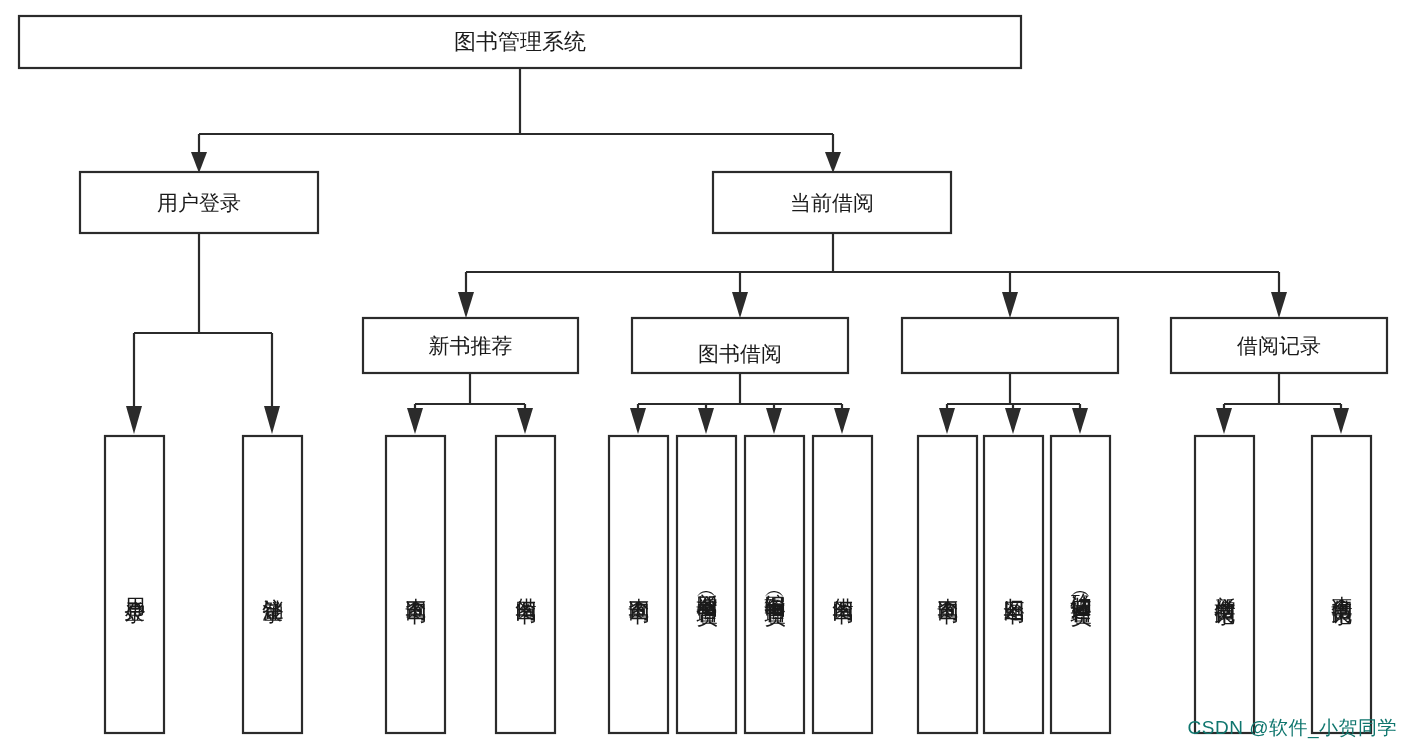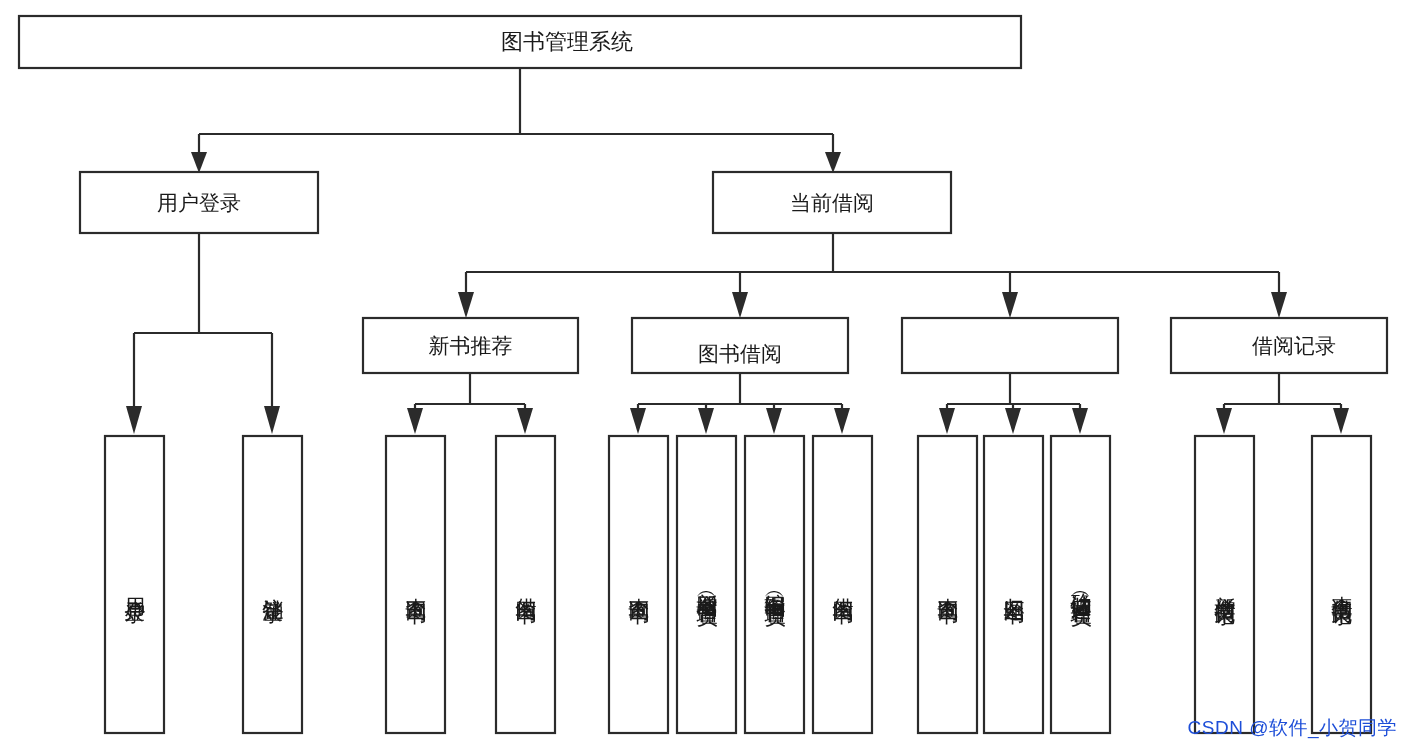--- a/index.html
+++ b/index.html
@@ -75,21 +75,21 @@
   }
   .title-text {
     font-size: 22px;
   }
   #watermark {
     position: absolute;
     right: 8px;
     bottom: 6px;
     font-family: "Liberation Sans", "DejaVu Sans", sans-serif;
     font-size: 19px;
-    color: #1d4ed8;
+    color: #0f766e;
     letter-spacing: 0.5px;
     white-space: nowrap;
   }
 </style>
 </head>
 <body>
 
 <div id="diagram-root">
 
   <svg id="flow-svg" viewBox="0 0 1405 747">
@@ -155,42 +155,42 @@
 
       <rect class="node-rect" x="918" y="436" width="59" height="297"></rect>
       <rect class="node-rect" x="984" y="436" width="59" height="297"></rect>
       <rect class="node-rect" x="1051" y="436" width="59" height="297"></rect>
 
       <rect class="node-rect" x="1195" y="436" width="59" height="297"></rect>
       <rect class="node-rect" x="1312" y="436" width="59" height="297"></rect>
     </g>
   </svg>
 
-  <div class="hlabel-wrap" style="left:19px; top:16px; width:1002px; height:52px;padding-left:47px;">
+  <div class="hlabel-wrap" style="left:19px; top:16px; width:1002px; height:52px;">
     <span class="hlabel-text title-text">图书管理系统</span>
   </div>
 
   <div class="hlabel-wrap" style="left:80px; top:172px; width:238px; height:61px;">
     <span class="hlabel-text">用户登录</span>
   </div>
 
   <div class="hlabel-wrap" style="left:713px; top:172px; width:238px; height:61px;">
     <span class="hlabel-text">当前借阅</span>
   </div>
 
   <div class="hlabel-wrap" style="left:363px; top:318px; width:215px; height:55px;">
     <span class="hlabel-text">新书推荐</span>
   </div>
 
   <div class="hlabel-wrap" style="left:632px; top:326px; width:216px; height:55px;">
     <span class="hlabel-text">图书借阅</span>
   </div>
 
 
-  <div class="hlabel-wrap" style="left:1171px; top:318px; width:216px; height:55px;padding-left:15px;">
+  <div class="hlabel-wrap" style="left:1171px; top:318px; width:216px; height:55px;">
     <span class="hlabel-text">借阅记录</span>
   </div>
 
   <div class="vlabel-wrap" style="left: 105px; top: 436px; width: 59px; height: 297px; align-items: center;">
     <span class="vlabel-text">用户登录</span>
   </div>
   <div class="vlabel-wrap" style="left: 243px; top: 436px; width: 59px; height: 297px; align-items: center;">
     <span class="vlabel-text">注销登录</span>
   </div>
 

